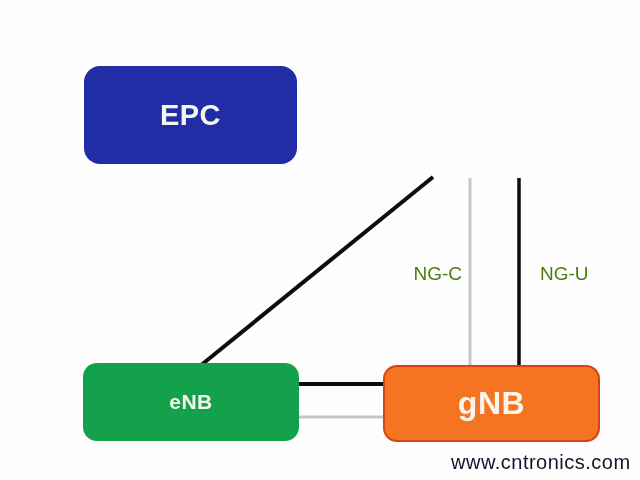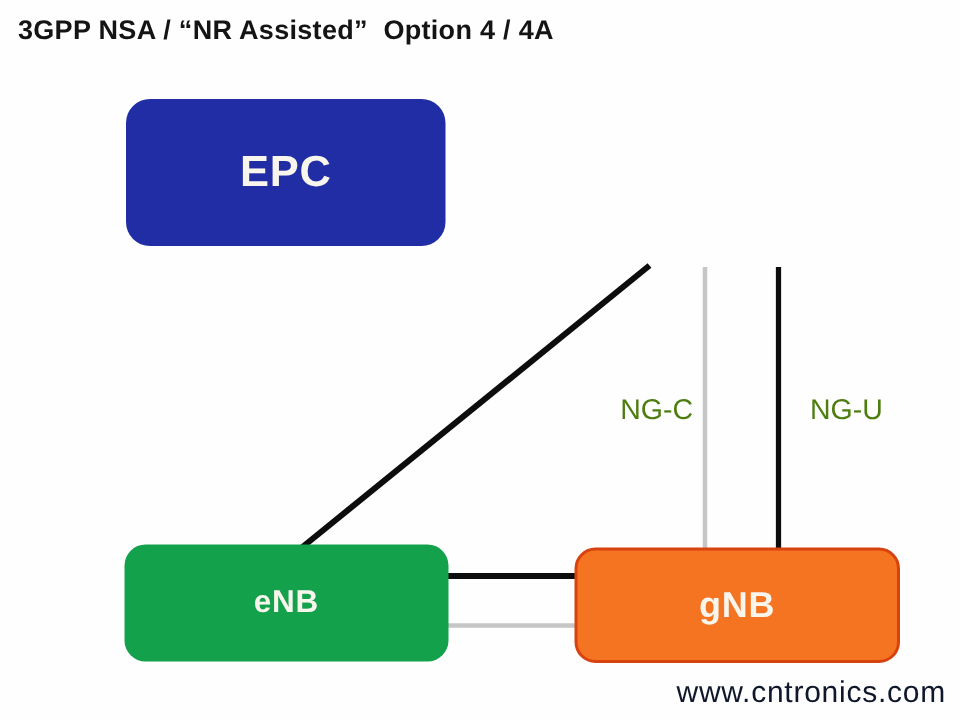--- a/index.html
+++ b/index.html
@@ -40,21 +40,21 @@
     justify-content: center;
     border-radius: 16px;
     color: #f7f5ec;
     font-weight: bold;
     font-size: 29px;
     letter-spacing: 0.5px;
   }
   .node-epc  { left: 84px;  top: 66px;  width: 213px; height: 98px; }
   .node-ngcn { left: 385px; top: 72px;  width: 218px; height: 106px; }
   .node-enb  { left: 83px;  top: 363px; width: 216px; height: 78px; border-radius: 14px; font-size: 21px; }
-  .node-gnb  { left: 383px; top: 365px; width: 217px; height: 77px; border-radius: 14px; font-size: 24px;
+  .node-gnb  { left: 383px; top: 365px; width: 217px; height: 77px; border-radius: 14px; font-size: 32px;
                border: 2px solid; box-sizing: border-box; }
   .link-label {
     position: absolute;
     font-size: 19px;
     color: #4d7c0f;
     white-space: nowrap;
   }
   .link-label-ngc { right: 178px; top: 263px; text-align: right; }
   .link-label-ngu { left: 540px;  top: 263px; }
   .watermark {
@@ -63,21 +63,20 @@
     top: 451px;
     font-size: 20px;
     letter-spacing: 0.5px;
   }
 </style>
 </head>
 <body>
 
 <div class="canvas">
 
-  <h1 class="diagram-title">3GPP NSA / “NR Assisted”  Option 4 / 4A</h1>
 
   <svg class="connector-layer" viewBox="0 0 640 480" xmlns="http://www.w3.org/2000/svg">
     <line x1="433" y1="177" x2="200" y2="366" stroke-width="4" style="stroke: rgb(13, 13, 13);"></line>
     <line x1="470" y1="178" x2="470" y2="366" stroke-width="3" style="stroke: rgb(198, 198, 198);"></line>
     <line x1="519" y1="178" x2="519" y2="366" stroke-width="3.5" style="stroke: rgb(13, 13, 13);"></line>
     <line x1="297" y1="384" x2="386" y2="384" stroke-width="4" style="stroke: rgb(13, 13, 13);"></line>
     <line x1="297" y1="417" x2="386" y2="417" stroke-width="3" style="stroke: rgb(198, 198, 198);"></line>
   </svg>
 
   <div class="node node-epc" style="background-color: rgb(32, 45, 165);">

